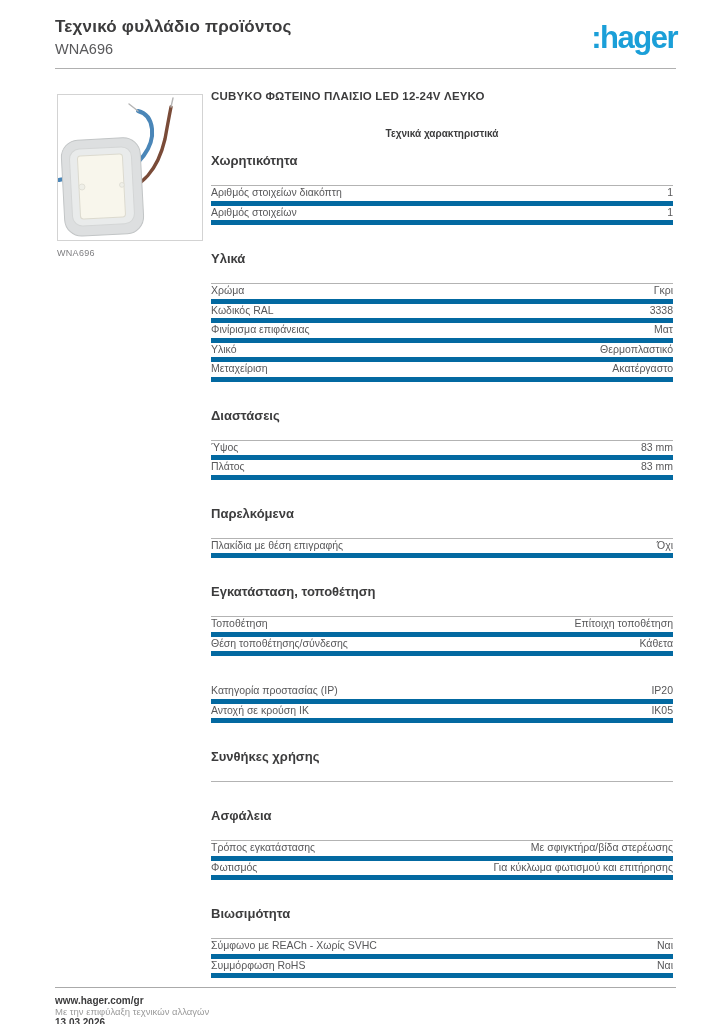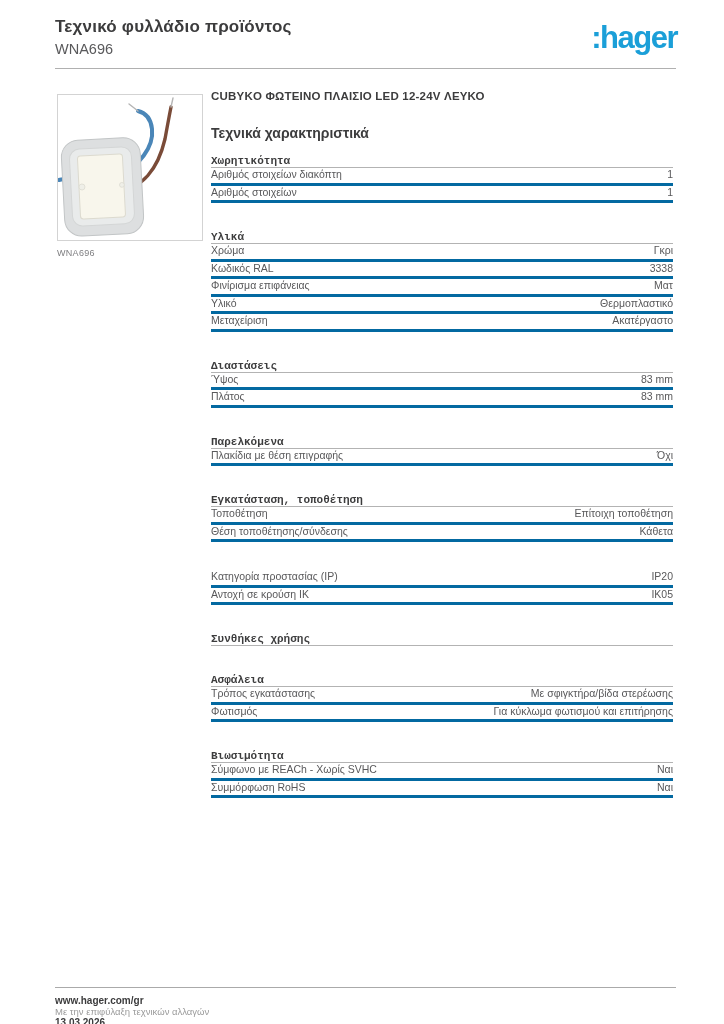--- a/index.html
+++ b/index.html
@@ -18,28 +18,28 @@
   
   .figure { position:absolute; left:57px; top:94px; width:146px; }
   .figure-box { width:146px; height:147px; border:1px solid #d3d3d3; background:#fff; }
   .figure-box svg { display:block; width:100%; height:100%; }
   .figure-caption { margin-top:7px; font-size:9px; color:#7e7e80; letter-spacing:.3px; }
 
   
   .content { position:absolute; left:211px; top:90px; width:462px; }
   .product-title { font-size:11.5px; font-weight:bold; color:#3c3c3d;
     line-height:13px; letter-spacing:.2px; }
-  .tech-heading { margin-top:24px; font-size:14px; font-weight:bold;
-    color:#3c3c3d; line-height:13px; }
+  .tech-heading { margin-top:24px; font-size:10px; font-weight:bold;
+    color:#3c3c3d; line-height:13px;text-align:center; }
   .sections > section { margin-top:28px; }
   .sections > section:first-child { margin-top:15px; }
-  .section-title { font-size:11px; font-weight:bold; color:#3c3c3d;
-    line-height:12px; padding-bottom:0; border-bottom:1px solid #b3b3b3;font-family:Liberation Mono, monospace; }
+  .section-title { font-size:13px; font-weight:bold; color:#3c3c3d;
+    line-height:12px; padding-bottom:18px; border-bottom:1px solid #b3b3b3; }
   .row { display:flex; justify-content:space-between; align-items:flex-start;
-    padding:1px 0 2px; border-bottom:3px solid #0369a1; font-size:10.5px;
+    padding:1px 0 2px; border-bottom:5px solid #0369a1; font-size:10.5px;
     line-height:11.5px; color:#58585a; }
   .row .lbl { text-align:left; }
   .row .val { text-align:right; white-space:nowrap; padding-left:12px; }
 
   
   .footer-rule { position:absolute; left:55px; right:48px; top:987px;
     border-top:1px solid #aaaaaa; }
   .footer { position:absolute; left:55px; right:48px; top:995px;
     display:flex; justify-content:space-between; align-items:baseline;flex-direction:column; }
   .footer-site, .footer-date { font-size:10px; font-weight:bold; color:#3c3c3d; }

